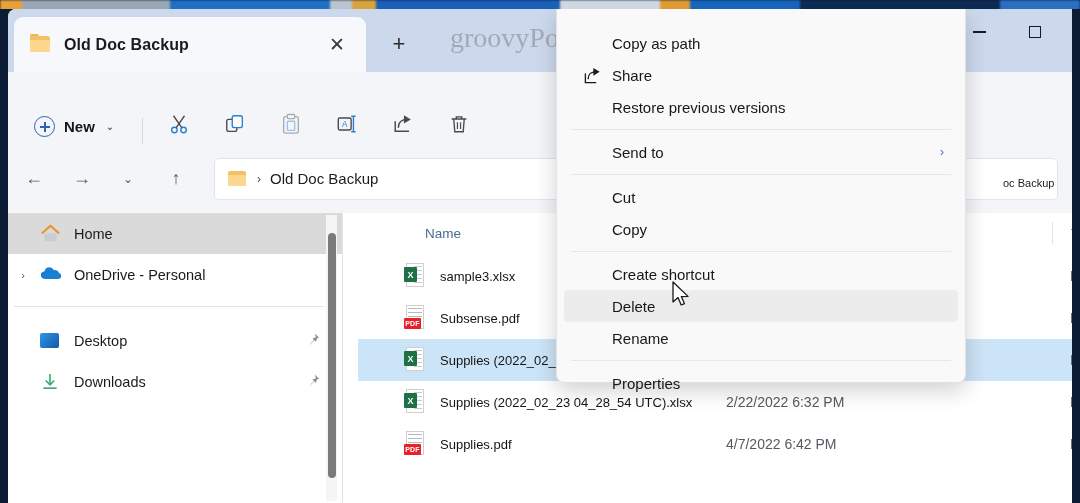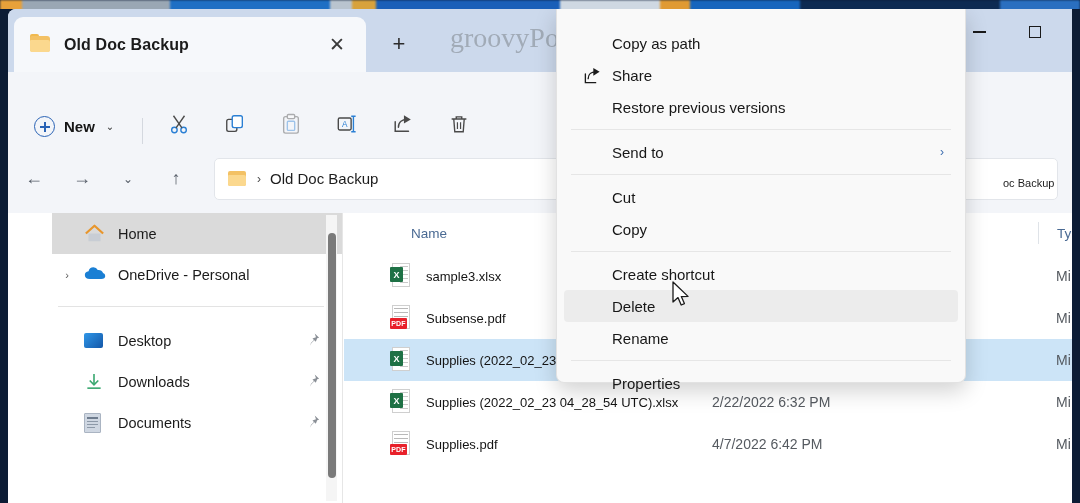--- a/index.html
+++ b/index.html
@@ -154,21 +154,20 @@
 
   
   #content {
     position: absolute; left: 0; top: 204px; width: 1064px; height: 290px;
     background: #ffffff;
   }
   #nav-pane {
     position: absolute; left: 0; top: 0; width: 335px; height: 290px;
     background: #ffffff;
     border-right: 1px solid #e6e6e6;
-    padding-left: 44px;
   }
   .nav-row {
     height: 41px; display: flex; align-items: center; cursor: pointer; position: relative;
   }
   .nav-row.selected { background: #dadada; }
   .nav-row .expander {
     width: 26px; text-align: center; color: #5a5a5a; font-size: 11px; flex: none;
     margin-left: 2px;
   }
   .nav-row .nicon { width: 22px; height: 20px; margin-left: 4px; flex: none; position: relative; }
@@ -187,20 +186,21 @@
   }
   #nav-scrollthumb {
     position: absolute; left: 2px; top: 18px; width: 8px; height: 245px;
     background: #7a7a7a; border-radius: 4px;
   }
 
   
   #file-pane {
     position: absolute; left: 336px; top: 0; width: 728px; height: 290px;
     background: #ffffff;
+    padding-left: 14px;
   }
   #col-headers {
     position: relative; height: 42px;
   }
   .col-h {
     position: absolute; top: 13px; font-size: 13.5px; color: #4a6a93;
   }
   #col-name { left: 67px; }
   #col-type { left: 713px; }
   #col-type-sep {
@@ -426,37 +426,20 @@
           </svg>
         </div>
         <div class="nlabel">Downloads</div>
         <div class="pin">
           <svg width="14" height="14" viewBox="0 0 16 16">
               <path d="M10 1 l5 5 -2.2 .6 -1.6 4 -1.7-1.7 -3.5 3.5 -0.9 2.6 .5-2.9 3.5-3.5 -1.7-1.7 4-1.6z" fill="#8a8f96"></path>
             </svg>
         </div>
       </div>
 
-      <div class="nav-row">
-        <div class="expander"></div>
-        <div class="nicon">
-          <div style="width:17px;height:20px;background:#cfd7e2;border:1px solid #aab4c2;border-radius:1px;position:relative;">
-            <div style="position:absolute;left:2px;top:3px;width:11px;height:2px;background:#6e7c8e;"></div>
-            <div style="position:absolute;left:2px;top:7px;width:11px;height:1.5px;background:#8d99a8;"></div>
-            <div style="position:absolute;left:2px;top:10px;width:11px;height:1.5px;background:#8d99a8;"></div>
-            <div style="position:absolute;left:2px;top:13px;width:8px;height:1.5px;background:#8d99a8;"></div>
-          </div>
-        </div>
-        <div class="nlabel">Documents</div>
-        <div class="pin">
-          <svg width="14" height="14" viewBox="0 0 16 16">
-              <path d="M10 1 l5 5 -2.2 .6 -1.6 4 -1.7-1.7 -3.5 3.5 -0.9 2.6 .5-2.9 3.5-3.5 -1.7-1.7 4-1.6z" fill="#8a8f96"></path>
-            </svg>
-        </div>
-      </div>
 
       <div id="nav-scrollbar">
         <div id="nav-scrollthumb"></div>
       </div>
     </div>
 
     <div id="file-pane">
 
       <div id="col-headers">
         <div class="col-h" id="col-name">Name</div>

